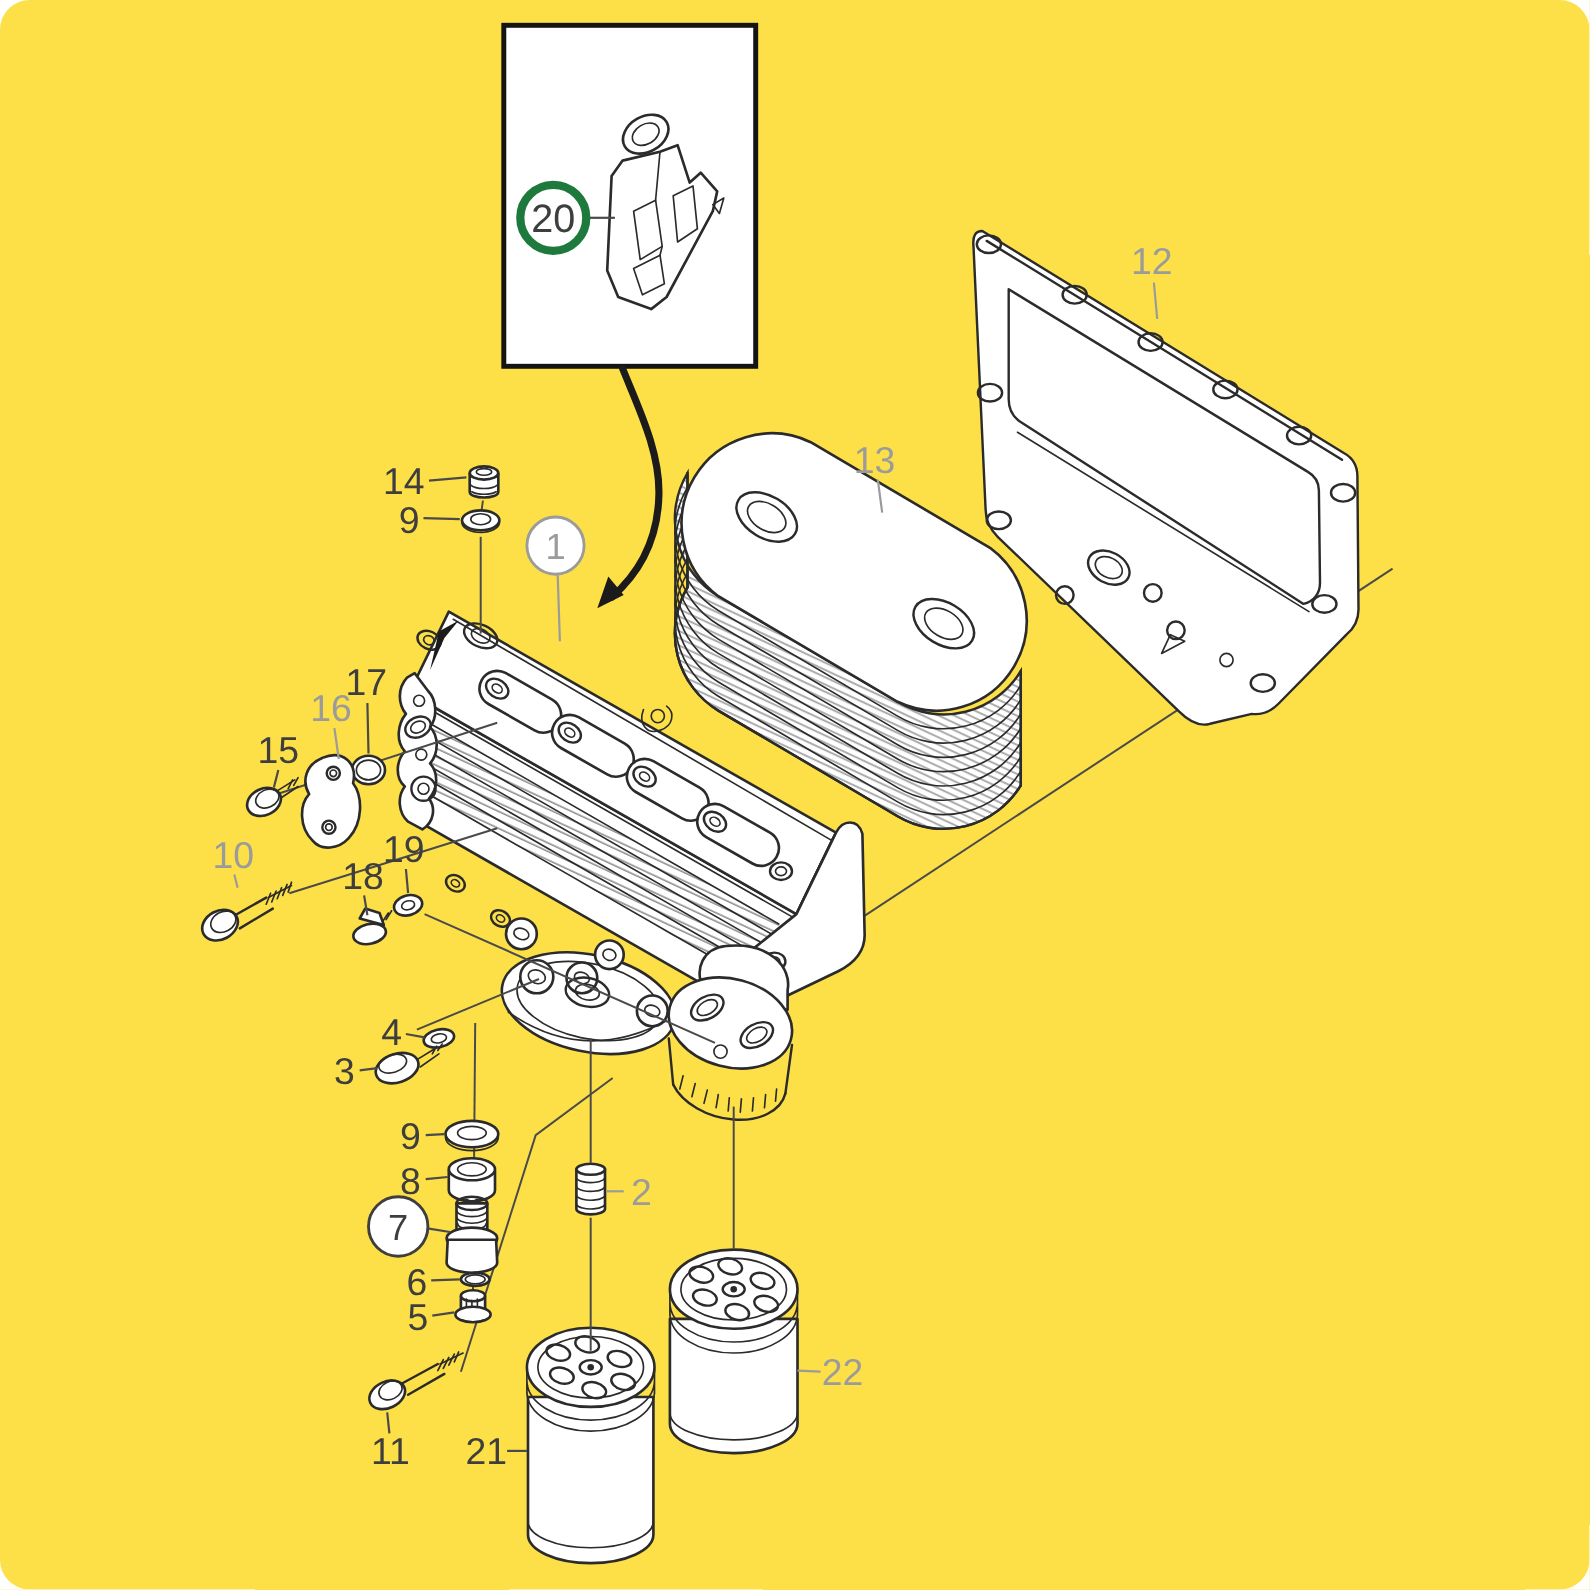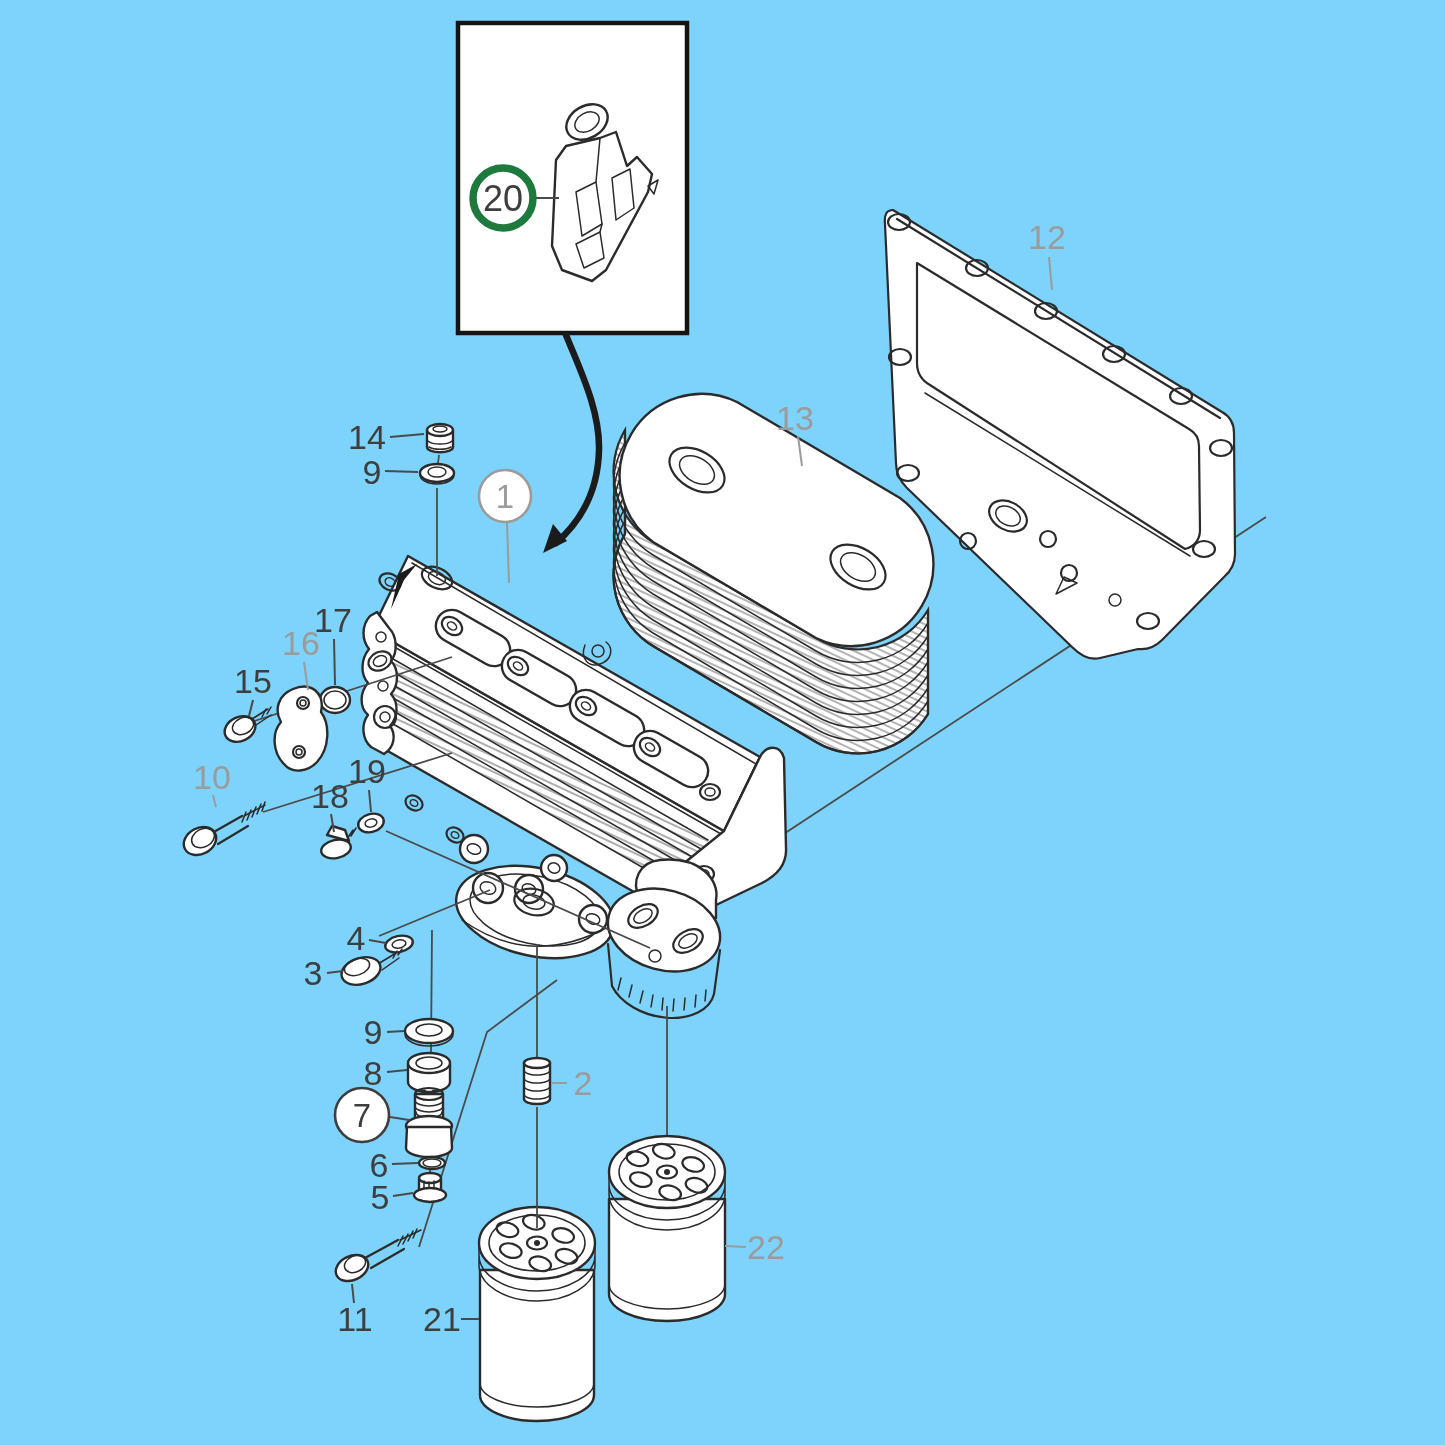--- a/index.html
+++ b/index.html
@@ -1,17 +1,17 @@
 <!DOCTYPE html>
 <html><head>
 <meta charset="utf-8">
 <style>
   html,body{margin:0;padding:0;background:#ffffff;}
   body{font-family:"Liberation Sans", sans-serif;}
-  #stage{width:1445px;height:1445px;position:relative;background:#7dd3fc;}
+  #stage{width:1445px;height:1445px;position:relative;background:#fde047;border-radius:27px;}
   svg{display:block;}
   .ln{stroke:#2b2b2b;fill:none;stroke-width:2.2;stroke-linecap:round;stroke-linejoin:round;}
   .lnthin{stroke:#2b2b2b;fill:none;stroke-width:1.5;stroke-linecap:round;stroke-linejoin:round;}
   .wfill{fill:#ffffff;stroke:#2b2b2b;stroke-width:2.4;stroke-linejoin:round;}
   .axis{stroke:#4a4a4a;stroke-width:1.8;fill:none;}
   text{font-family:"Liberation Sans", sans-serif;}
 </style>
 </head>
 <body>
 

